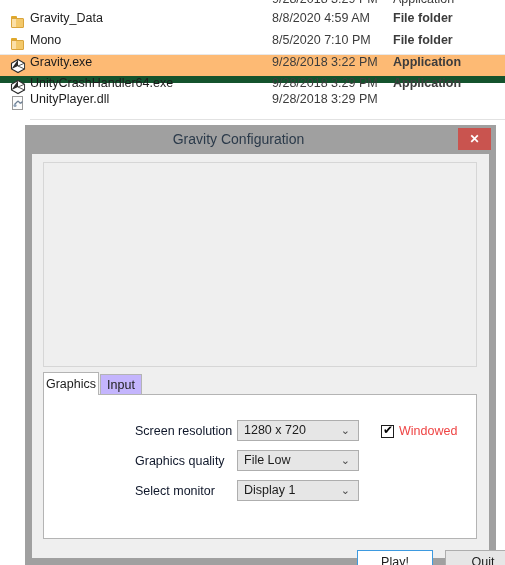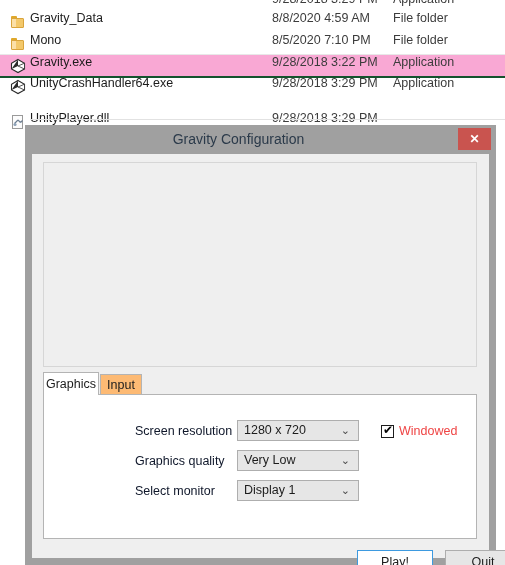--- a/index.html
+++ b/index.html
@@ -26,23 +26,23 @@
     position: absolute;
     left: 0;
     width: 505px;
     height: 21px;
     display: flex;
     align-items: flex-start;
     font-size: 12.5px;
     color: #1c1c1c;
   }
   .file-row.selected {
-    background: #f9a8d4;
+    background: #fdba74;
     border-top: 1px solid #e8e8e8;
-    border-bottom: 2px solid #14532d;
+    border-bottom: 7px solid #14532d;
   }
   .file-icon {
     position: absolute;
     left: 10px;
     top: 50%;
     transform: translateY(-50%);
     width: 16px; height: 16px;
   }
   .file-name {
     position: absolute;
@@ -53,20 +53,21 @@
     position: absolute;
     left: 272px;
     color: #3c3c3c;
     white-space: nowrap;
   }
   .file-type {
     position: absolute;
     left: 393px;
     color: #3c3c3c;
     white-space: nowrap;
+    font-weight: bold;
   }
 
   
   .ic-folder {
     position: relative;
   }
   .ic-folder .tab {
     position: absolute;
     left: 1px; top: 2px;
     width: 6px; height: 3px;
@@ -222,21 +223,21 @@
     border: 1px solid #b4b4b4;
     border-bottom: none;
     height: 23px;
     z-index: 3;
   }
   .tab.inactive {
     left: 57px;
     width: 42px;
     top: 2px;
     height: 20px;
-    background: #fdba74;
+    background: #c4b5fd;
     border: 1px solid #b4b4b4;
     border-bottom: none;
     z-index: 1;
     justify-content: center;
   }
 
   #tabpanel {
     position: absolute;
     left: 11px;
     top: 240px;
@@ -402,21 +403,21 @@
         <polygon points="8,1.5 14.5,5.2 14.5,11 8,14.6 1.5,11 1.5,5.2" fill="#ffffff" stroke="#2a2a2a" stroke-width="1.1"></polygon>
         <polygon points="8,1.5 8,8 1.5,11" fill="#2a2a2a"></polygon>
         <polygon points="14.5,5.2 8,8 14.5,11" fill="#ffffff" stroke="#2a2a2a" stroke-width="0.8"></polygon>
       </svg>
     </span>
     <span class="file-name">UnityCrashHandler64.exe</span>
     <span class="file-date">9/28/2018 3:29 PM</span>
     <span class="file-type">Application</span>
   </div>
 
-  <div class="file-row" style="top:111px;">
+  <div class="file-row" style="top:92px;">
     <span class="file-icon ic-dll">
       <span class="page"></span>
       <svg width="16" height="16" viewBox="0 0 16 16" style="position:absolute;left:0;top:0;">
         <path d="M4.5 9.5 L8 6 M8 6 L10.5 8.5 M10.5 8.5 L12.5 6.5" stroke="#6d7f93" stroke-width="1.2" fill="none"></path>
         <circle cx="5" cy="10.5" r="1.6" fill="#8ea2b8"></circle>
       </svg>
     </span>
     <span class="file-name">UnityPlayer.dll</span>
     <span class="file-date">9/28/2018 3:29 PM</span>
   </div>
@@ -458,21 +459,21 @@
           <span id="windowed-box">
             <span class="chk">✔</span>
           </span>
           <span id="windowed-label">Windowed</span>
         </div>
       </div>
 
       <div class="form-row" style="top:55px;">
         <span class="form-label">Graphics quality</span>
         <div class="combo">
-          <span class="val">Very Low</span>
+          <span class="val">File Low</span>
           <span class="chev">⌄</span>
         </div>
       </div>
 
       <div class="form-row" style="top:85px;padding-left:40px;">
         <span class="form-label">Select monitor</span>
         <div class="combo">
           <span class="val">Display 1</span>
           <span class="chev">⌄</span>
         </div>

